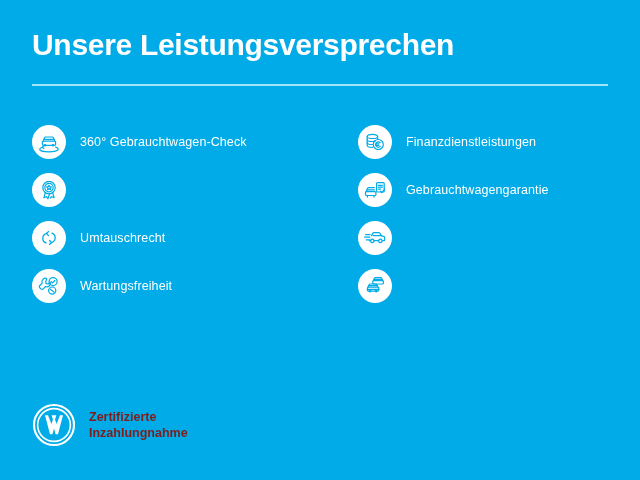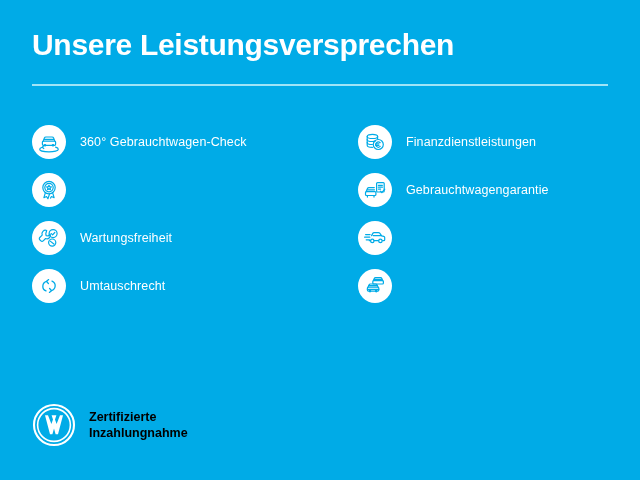--- a/index.html
+++ b/index.html
@@ -98,21 +98,21 @@
     display: flex;
     align-items: center;
   }
   .vw-logo {
     width: 44px;
     height: 44px;
     min-width: 44px;
   }
   .footer-text {
     margin-left: 13px;
-    color: #000000;
+    color: #7f1d1d;
     font-size: 12.5px;
     font-weight: bold;
     line-height: 1.32;
   }
   .footer-text span {
     display: block;
     white-space: nowrap;
   }
 </style>
 </head>
@@ -152,41 +152,41 @@
             <path d="M12 7.2l.72 1.46 1.62.24-1.17 1.14.28 1.61L12 10.89l-1.45.76.28-1.61-1.17-1.14 1.62-.24z"></path>
             <path d="M8.4 14.6l-1.5 5.1 2.6-1.2 1.4 2.2 1.6-4.6"></path>
             <path d="M15.6 14.6l1.5 5.1-2.6-1.2-1 1.6"></path>
           </svg>
         </div>
       </div>
 
 
       <div class="promise">
         <div class="badge">
+          <svg width="24" height="24" viewBox="0 0 24 24" fill="none" stroke="#00ABE7" stroke-width="1.3" stroke-linecap="round" stroke-linejoin="round">
+            <path d="M9.6 7.4a5 5 0 00-.6 9.5"></path>
+            <path d="M11.6 5.6L9.4 7.4l2 2.1"></path>
+            <path d="M14.4 16.6a5 5 0 00.6-9.5"></path>
+            <path d="M12.4 18.4l2.2-1.8-2-2.1"></path>
+          </svg>
+        </div>
+        <div class="promise-label">Umtauschrecht</div>
+      </div>
+
+      <div class="promise">
+        <div class="badge">
           <svg width="24" height="24" viewBox="0 0 24 24" fill="none" stroke="#00ABE7" stroke-width="1.2" stroke-linecap="round" stroke-linejoin="round">
             <path d="M9.7 4.5a3.5 3.5 0 00-4.5 4.6l-2.4 2.4a1.6 1.6 0 000 2.3l1.1 1.1a1.6 1.6 0 002.3 0l2.4-2.4a3.5 3.5 0 004.6-4.5l-2 2-2.1-.3-.3-2.1z"></path>
             <circle cx="16.1" cy="7.6" r="4"></circle>
             <path d="M14.4 7.6l1.2 1.2 2.2-2.3"></path>
             <circle cx="15.2" cy="16.6" r="3.6"></circle>
             <path d="M13.2 15.1l4 3.1"></path>
           </svg>
         </div>
         <div class="promise-label">Wartungsfreiheit</div>
-      </div>
-
-      <div class="promise">
-        <div class="badge">
-          <svg width="24" height="24" viewBox="0 0 24 24" fill="none" stroke="#00ABE7" stroke-width="1.3" stroke-linecap="round" stroke-linejoin="round">
-            <path d="M9.6 7.4a5 5 0 00-.6 9.5"></path>
-            <path d="M11.6 5.6L9.4 7.4l2 2.1"></path>
-            <path d="M14.4 16.6a5 5 0 00.6-9.5"></path>
-            <path d="M12.4 18.4l2.2-1.8-2-2.1"></path>
-          </svg>
-        </div>
-        <div class="promise-label">Umtauschrecht</div>
       </div>
 
     </div>
 
     <div class="col col-right">
 
       <div class="promise">
         <div class="badge">
           <svg width="24" height="24" viewBox="0 0 24 24" fill="none" stroke="#00ABE7" stroke-width="1.2" stroke-linecap="round" stroke-linejoin="round">
             <ellipse cx="9.4" cy="6.4" rx="5.2" ry="2.1"></ellipse>

